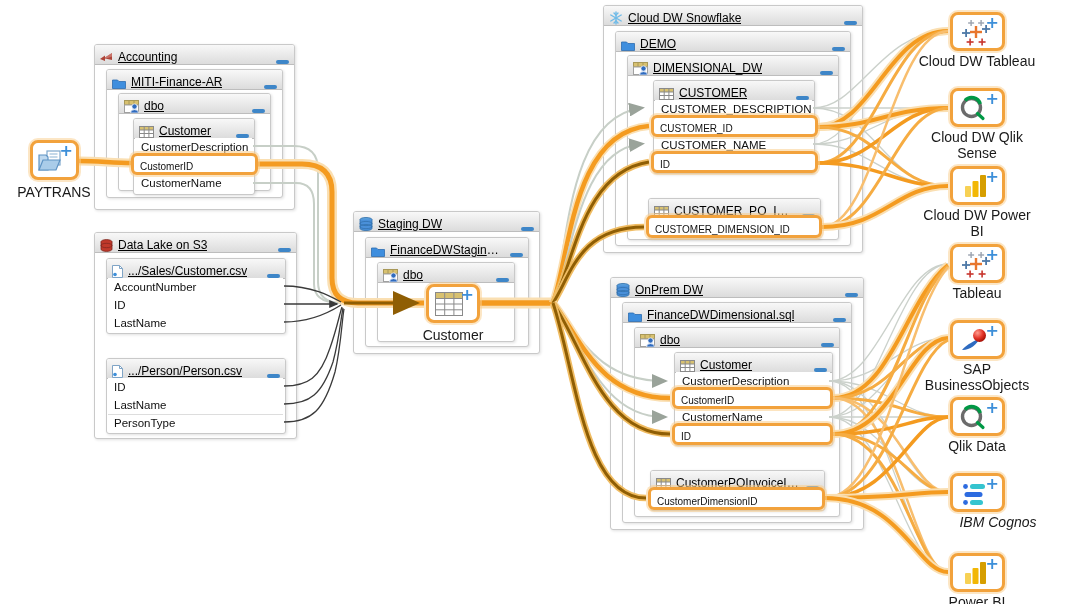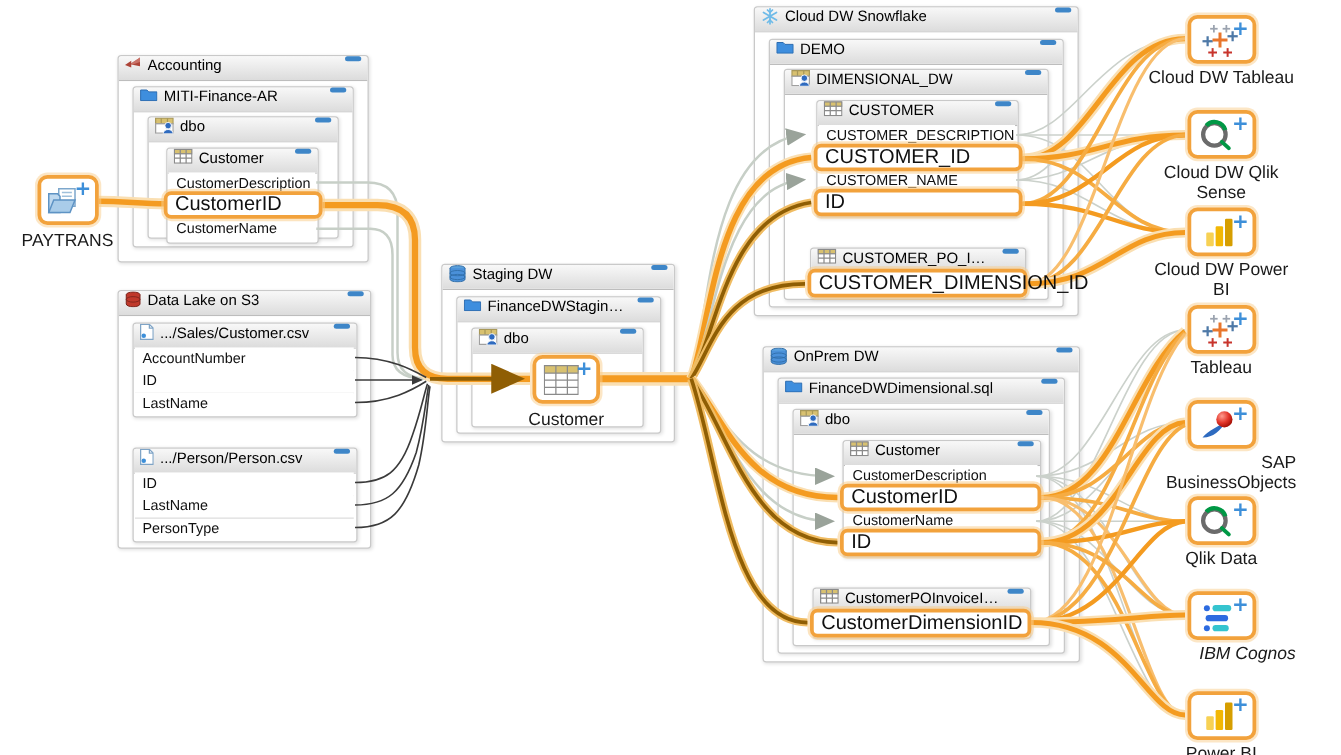--- a/index.html
+++ b/index.html
@@ -3,32 +3,32 @@
 <meta charset="utf-8">
 <style>
   html,body{margin:0;padding:0;background:#fff;}
   #canvas{position:relative;width:1073px;height:604px;background:#fff;overflow:hidden;
           font-family:"Liberation Sans",sans-serif;}
   svg.wires{position:absolute;left:0;top:0;z-index:5;pointer-events:none;}
   .box{position:absolute;background:#fff;border:1px solid #C9C9C9;border-radius:3px;
        box-shadow:1px 1px 3px rgba(0,0,0,0.12);z-index:2;}
   .hdr{position:absolute;left:0;top:0;right:0;height:19px;
        background:linear-gradient(#F8F8F8,#DCDCDC);border-bottom:1px solid #BDBDBD;
-       border-radius:2px 2px 0 0;display:flex;align-items:flex-start;padding:0 5px;gap:5px;
-       font-size:12px;color:#000;white-space:nowrap;}
+       border-radius:2px 2px 0 0;display:flex;align-items:flex-end;padding:0 5px;gap:5px;
+       font-size:12px;color:#000;white-space:nowrap;text-decoration:underline;}
   .hdr .ttl{overflow:hidden;text-overflow:ellipsis;}
   .minus{margin-left:auto;width:13px;height:4px;background:#3E86C8;border-radius:2px;flex:none;cursor:pointer;}
   .ic{flex:none;display:inline-flex;}
   .row{position:absolute;left:1px;height:18px;line-height:18px;font-size:11.5px;
        padding-left:6px;color:#101010;background:#fff;border-bottom:1px solid #DDD;
        white-space:nowrap;z-index:3;}
   .row.last{border-bottom:none;}
   .hl{position:absolute;border:3px solid #F2A23C;border-radius:6px;background:#fff;z-index:6;
-      box-shadow:0 0 0 2px rgba(250,205,140,0.55);font-size:16px;color:#101010;
-      display:flex;align-items:center;padding-left:6px;box-sizing:border-box;white-space:nowrap;}
+      box-shadow:0 0 0 2px rgba(250,205,140,0.55);font-size:10px;color:#101010;
+      display:flex;align-items:flex-end;padding-left:6px;box-sizing:border-box;white-space:nowrap;}
   .node{position:absolute;border:3px solid #F2A23C;border-radius:8px;background:#fff;z-index:6;
         box-shadow:0 0 0 2px rgba(250,205,140,0.5);box-sizing:border-box;}
   .plus{position:absolute;top:0px;right:3px;color:#3D8FD9;font-weight:bold;font-size:16px;
         line-height:16px;z-index:7;font-family:"DejaVu Sans",sans-serif;}
   .nlabel{position:absolute;width:120px;text-align:center;font-size:14px;color:#1A1A1A;z-index:7;}
 </style>
 </head>
 <body>
 
 <div id="canvas">
@@ -579,21 +579,21 @@
 
 <div class="node" style="left:950px;top:320px;width:55px;height:39px;">
   <span class="ic" style="position:absolute;left:7px;top:4px;">
     <svg width="30" height="26" viewBox="0 0 30 26">
       <path d="M2,23 C9,23.5 17,18 20.5,10 C14,15 7.5,16.5 2,23 z" fill="#2E6BC0"></path>
       <circle cx="19.5" cy="8.5" r="6.5" fill="url(#rgSphere)"></circle>
     </svg>
   </span>
   <span class="plus">+</span>
 </div>
-<div class="nlabel" style="left:917px;top:361px;text-align:right;">SAP BusinessObjects</div>
+<div class="nlabel" style="left:917px;top:361px;">SAP BusinessObjects</div>
 
 <div class="node" style="left:950px;top:397px;width:55px;height:39px;">
   <span class="ic" style="position:absolute;left:6px;top:3px;">
     <svg width="28" height="28" viewBox="0 0 28 28">
       <circle cx="12.5" cy="13.5" r="9" fill="none" stroke="#6B6B6B" stroke-width="3.4"></circle>
       <path d="M6,6.5 A9,9 0 0 1 21.3,10" fill="none" stroke="#009845" stroke-width="3.4"></path>
       <line x1="18.5" y1="19.5" x2="24" y2="24.5" stroke="#009845" stroke-width="3.2" stroke-linecap="round"></line>
     </svg>
   </span>
   <span class="plus">+</span>

